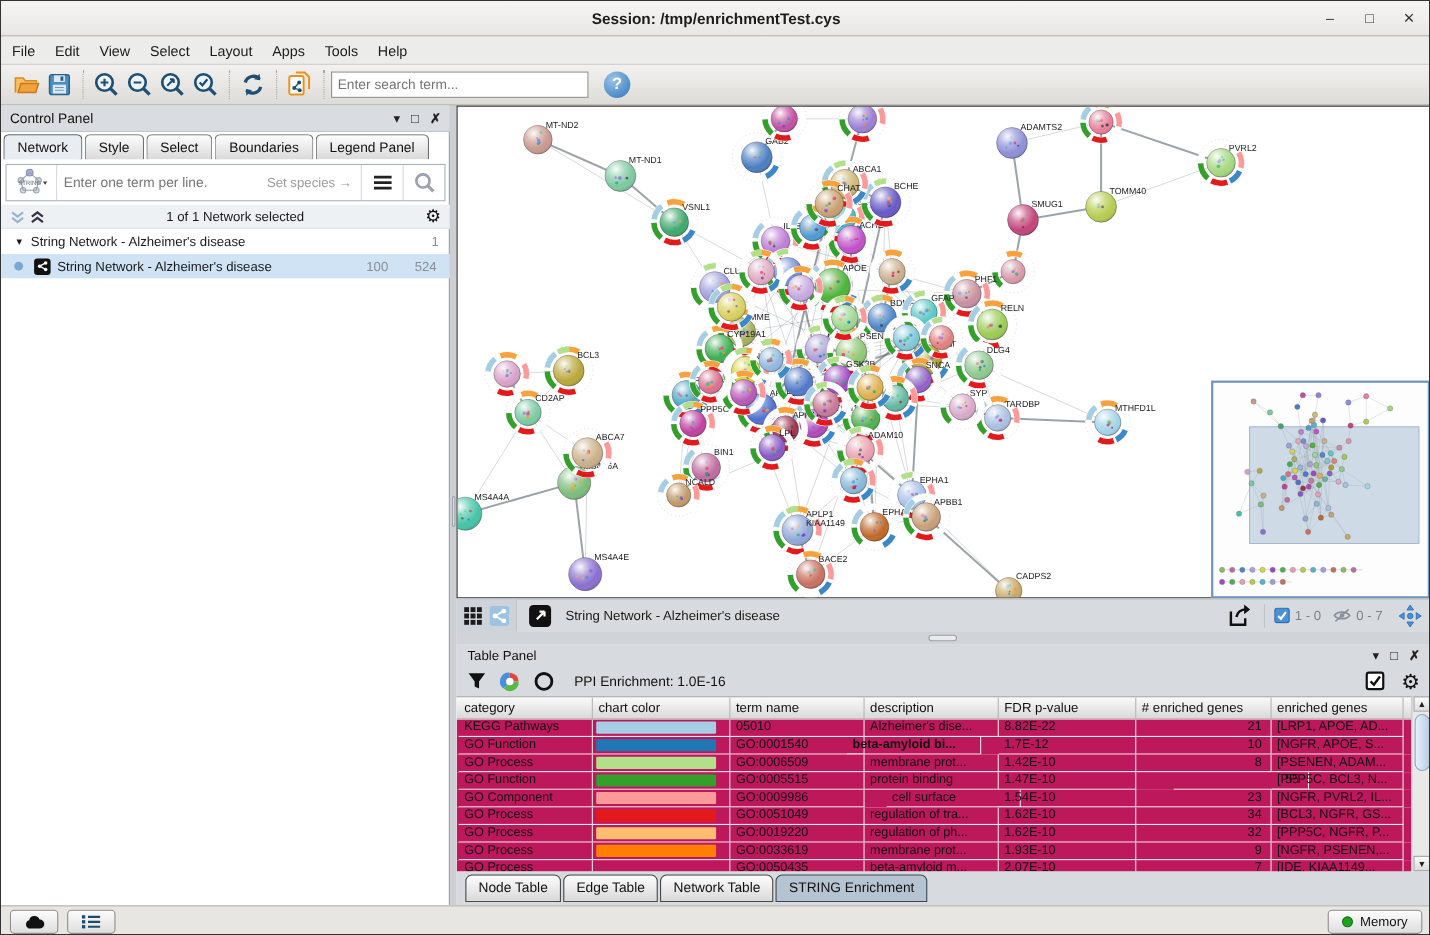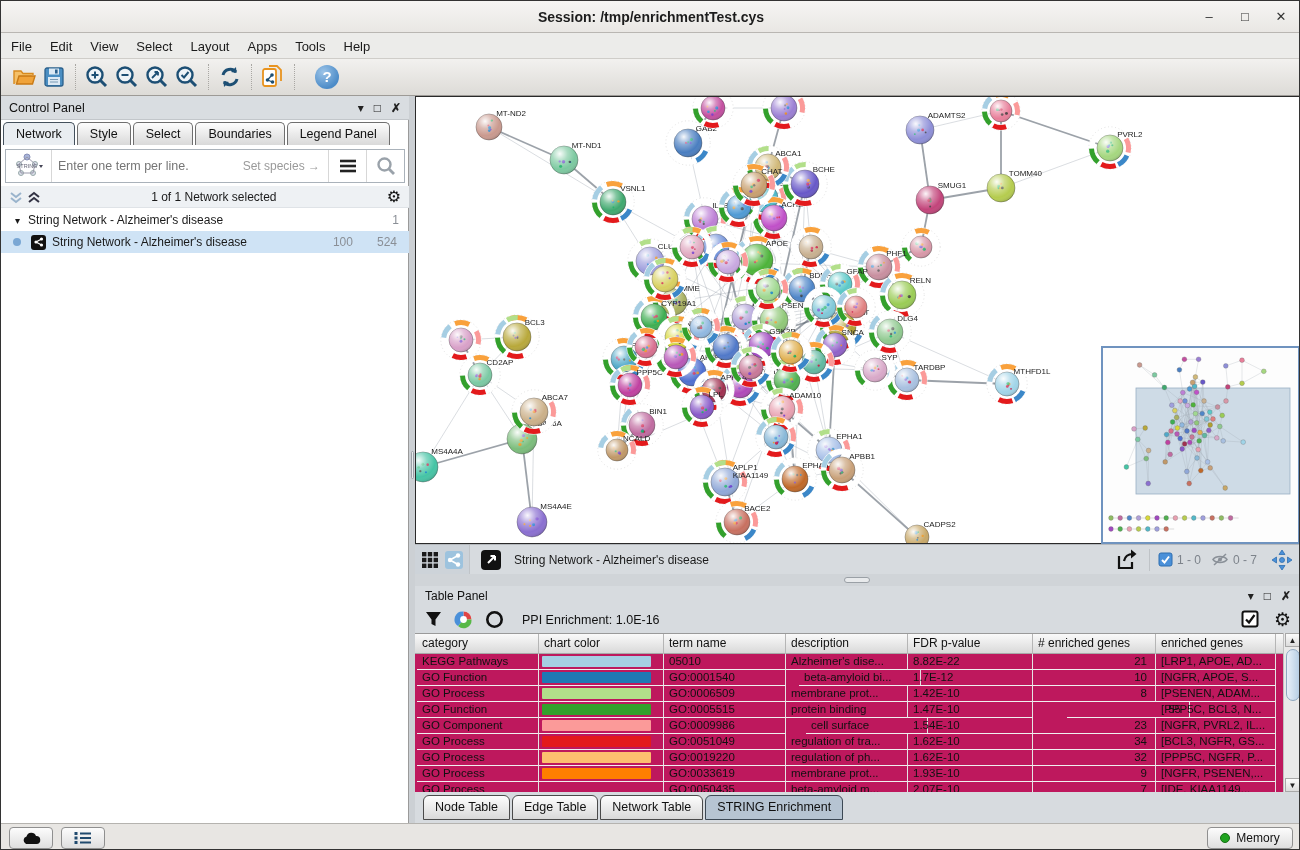--- a/index.html
+++ b/index.html
@@ -163,20 +163,21 @@
           <rect x="3" y="5" width="13" height="17" rx="2" fill="#fff" stroke="#e8931f" stroke-width="1.8"></rect>
           <path d="M9 2 L17 2 L21 6 L21 17" fill="none" stroke="#e8931f" stroke-width="1.8"></path>
           <circle cx="12" cy="11" r="1.8" fill="#1d4f74"></circle>
           <circle cx="7.5" cy="16" r="1.8" fill="#1d4f74"></circle>
           <circle cx="12.5" cy="18" r="1.8" fill="#1d4f74"></circle>
           <line x1="12" y1="11" x2="7.5" y2="16" stroke="#1d4f74" stroke-width="1.2"></line>
           <line x1="7.5" y1="16" x2="12.5" y2="18" stroke="#1d4f74" stroke-width="1.2"></line>
         </svg>
     </div>
     <div class="tsep"></div>
+    <input id="search-input" placeholder="Enter search term..." style="">
     <div id="help-btn">?</div>
   </div>
 
   <div id="control-panel" class="abs">
     <div id="cp-header" class="abs">
       <span id="cp-title">Control Panel</span>
       <span class="panel-glyph">▾</span>
       <span class="panel-glyph">□</span>
       <span class="panel-glyph" style="font-weight:bold">✗</span>
     </div>
@@ -2029,21 +2030,21 @@
             <div class="tcell" style="left: 493px; width: 125px;">8.82E-22</div>
             <div class="tcell" style="left: 618px; width: 123px; text-align: right; padding-right: 8px;">21</div>
             <div class="tcell" style="left: 741px; width: 120px;">[LRP1, APOE, AD...</div>
           </div>
           <div class="trow" style="top: 16px;">
             <div class="tcell" style="left: 2px; width: 122px;">GO Function</div>
             <div class="tcell" style="left: 124px; width: 125px;">
               <div class="chip" style="left: 3px; width: 109px; background: rgb(31, 120, 180);"></div>
             </div>
             <div class="tcell" style="left: 249px; width: 122px;">GO:0001540</div>
-            <div class="tcell" style="left: 384px; width: 122px;">beta-amyloid bi...</div>
+            <div class="tcell" style="left: 355px; width: 122px; font-weight: bold;">beta-amyloid bi...</div>
             <div class="tcell" style="left: 493px; width: 125px;">1.7E-12</div>
             <div class="tcell" style="left: 618px; width: 123px; text-align: right; padding-right: 8px;">10</div>
             <div class="tcell" style="left: 741px; width: 120px;">[NGFR, APOE, S...</div>
           </div>
           <div class="trow" style="top: 32px;">
             <div class="tcell" style="left: 2px; width: 122px;">GO Process</div>
             <div class="tcell" style="left: 124px; width: 125px;">
               <div class="chip" style="left: 3px; width: 109px; background: rgb(178, 223, 138);"></div>
             </div>
             <div class="tcell" style="left: 249px; width: 122px;">GO:0006509</div>

